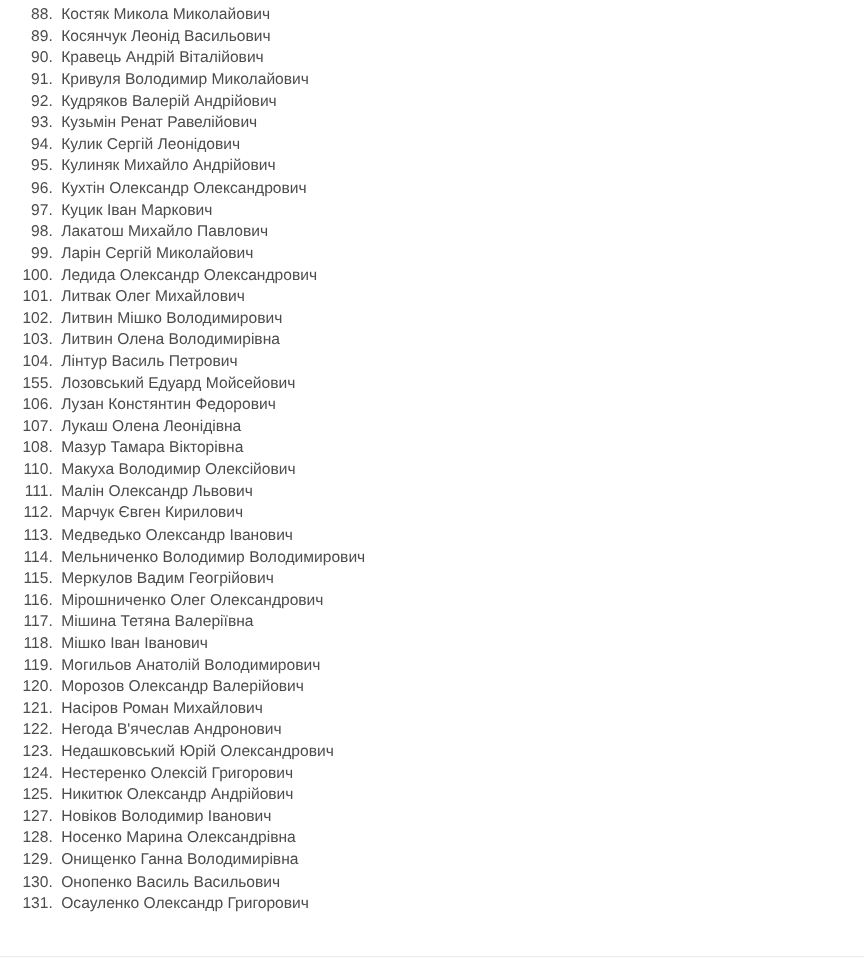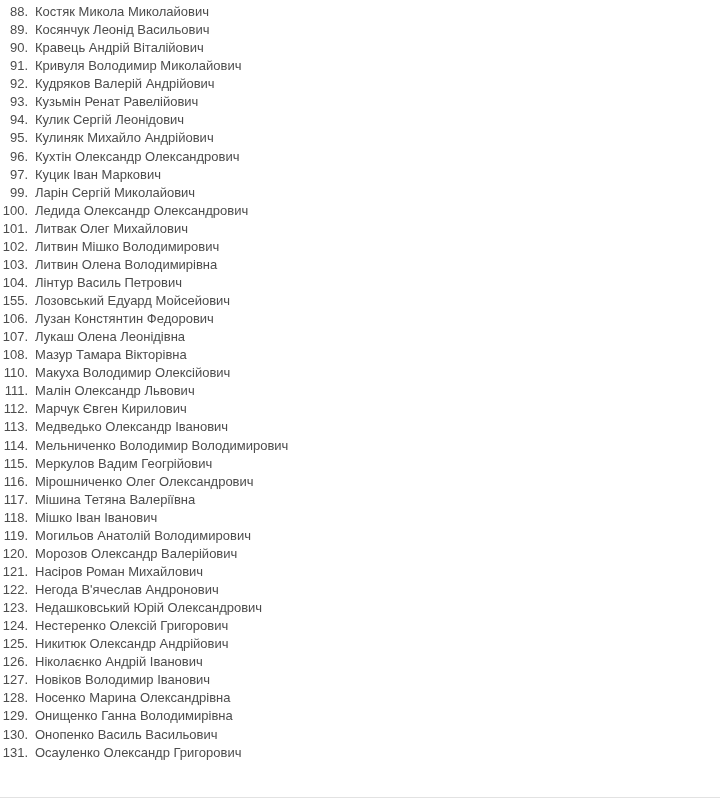--- a/index.html
+++ b/index.html
@@ -10,21 +10,21 @@
   .page {
     position: relative;
     width: 720px;
     height: 798px;
     background: #ffffff;
     overflow: hidden;
     font-family: "Liberation Sans", sans-serif;
   }
   .name-list {
     margin: 0;
-    padding: 0;
+    padding: 16px;
     padding-top: 3px;
     list-style: none;
     border-radius: 28px;
   }
   .row {
     display: flex;
     align-items: baseline;
     height: 18.07px;
     line-height: 18.07px;
     font-size: 13px;
@@ -97,20 +97,24 @@
   <li class="row">
     <span class="num">96.</span>
     <span class="name">Кухтін Олександр Олександрович</span>
   </li>
 
   <li class="row">
     <span class="num">97.</span>
     <span class="name">Куцик Іван Маркович</span>
   </li>
 
+  <li class="row">
+    <span class="num">98.</span>
+    <span class="name">Лакатош Михайло Павлович</span>
+  </li>
 
   <li class="row">
     <span class="num">99.</span>
     <span class="name">Ларін Сергій Миколайович</span>
   </li>
 
   <li class="row">
     <span class="num">100.</span>
     <span class="name">Ледида Олександр Олександрович</span>
   </li>
@@ -229,24 +233,20 @@
   <li class="row">
     <span class="num">124.</span>
     <span class="name">Нестеренко Олексій Григорович</span>
   </li>
 
   <li class="row">
     <span class="num">125.</span>
     <span class="name">Никитюк Олександр Андрійович</span>
   </li>
 
-  <li class="row">
-    <span class="num">126.</span>
-    <span class="name">Ніколаєнко Андрій Іванович</span>
-  </li>
 
   <li class="row">
     <span class="num">127.</span>
     <span class="name">Новіков Володимир Іванович</span>
   </li>
 
   <li class="row">
     <span class="num">128.</span>
     <span class="name">Носенко Марина Олександрівна</span>
   </li>

